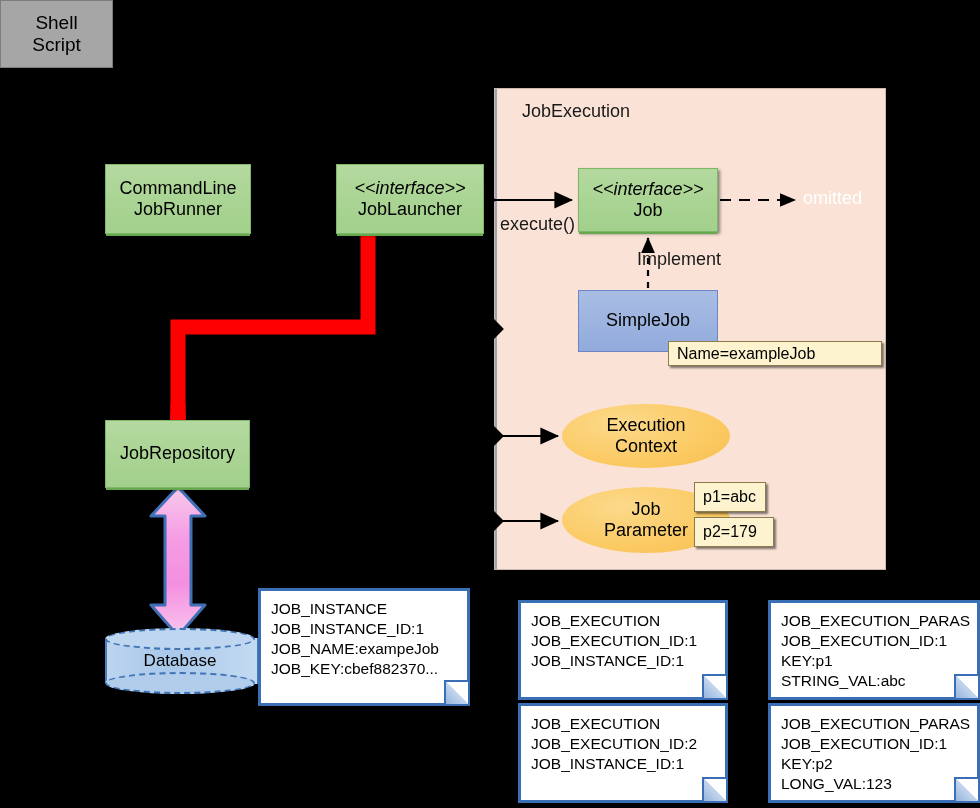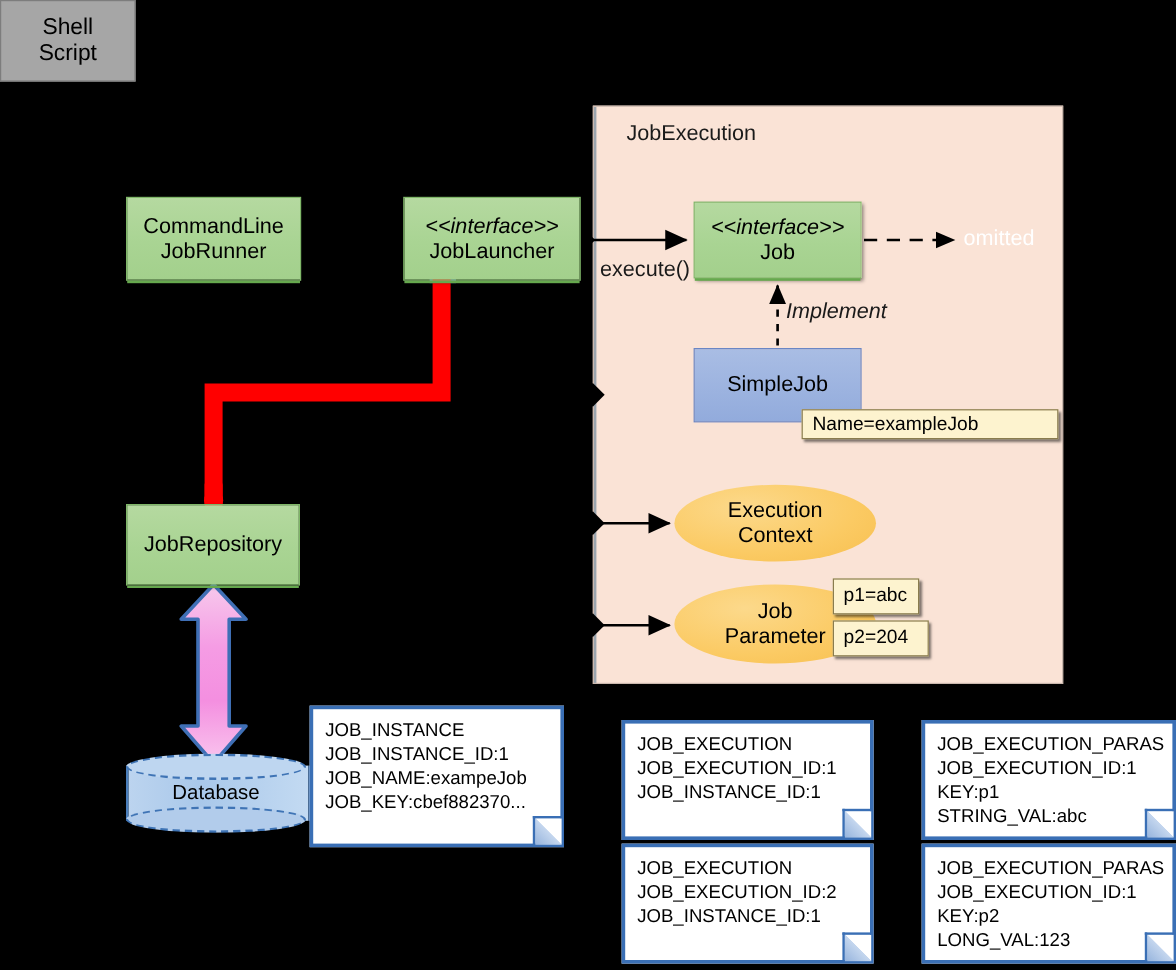--- a/index.html
+++ b/index.html
@@ -199,26 +199,26 @@
     <span>Parameter</span>
   </div>
 
   <div class="abs note-y lb-name">
     <span>Name=exampleJob</span>
   </div>
   <div class="abs note-y lb-p1">
     <span>p1=abc</span>
   </div>
   <div class="abs note-y lb-p2">
-    <span>p2=204</span>
+    <span>p2=179</span>
   </div>
 
   <div class="abs txt dark" style="left:500px;top:214px;">execute()</div>
   <div class="abs txt" style="left:803px;top:188px;">omitted</div>
-  <div class="abs txt dark" style="left:655px;top:249px;font-style:italic;">Implement</div>
+  <div class="abs txt dark" style="left:637px;top:249px;">Implement</div>
 
   <div class="abs db-wrap">
     <div class="db-body"></div>
     <div class="db-top"></div>
     <div class="db-bot"></div>
     <div class="db-label">Database</div>
   </div>
 
   <div class="abs sticky n-inst">
     <div>JOB_INSTANCE</div>

